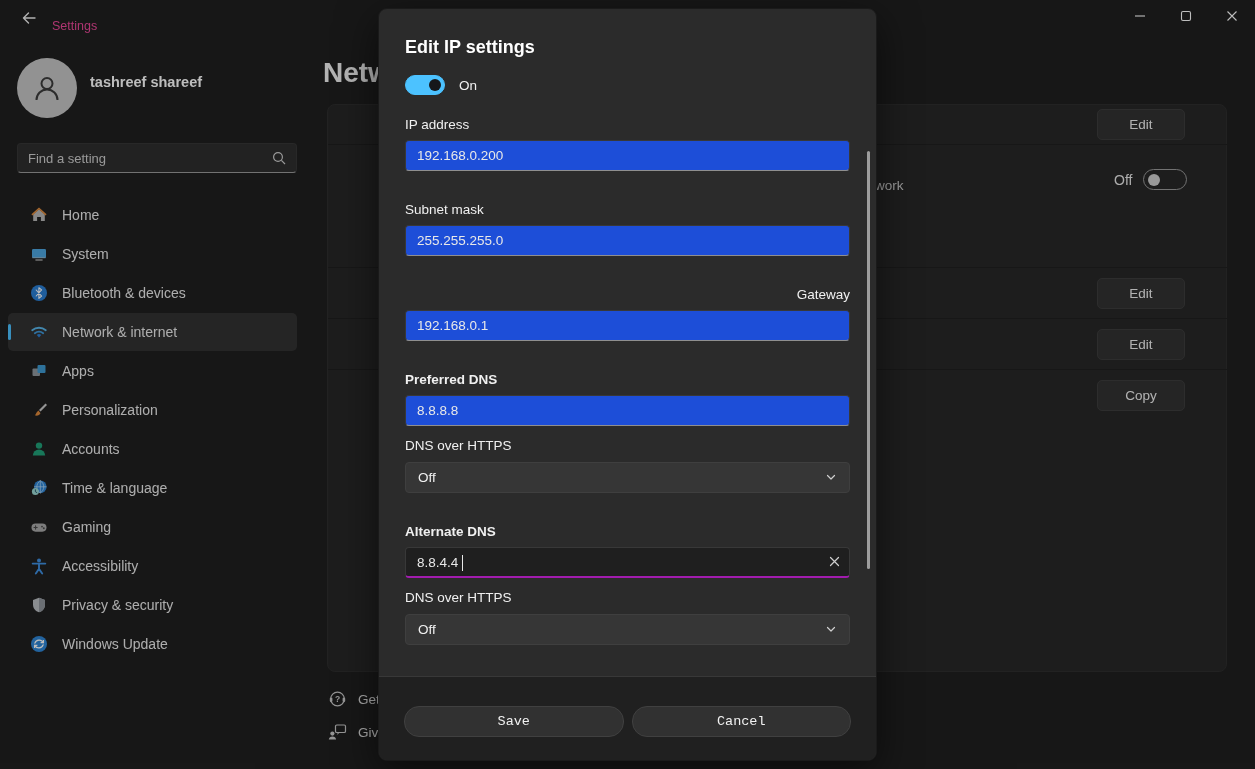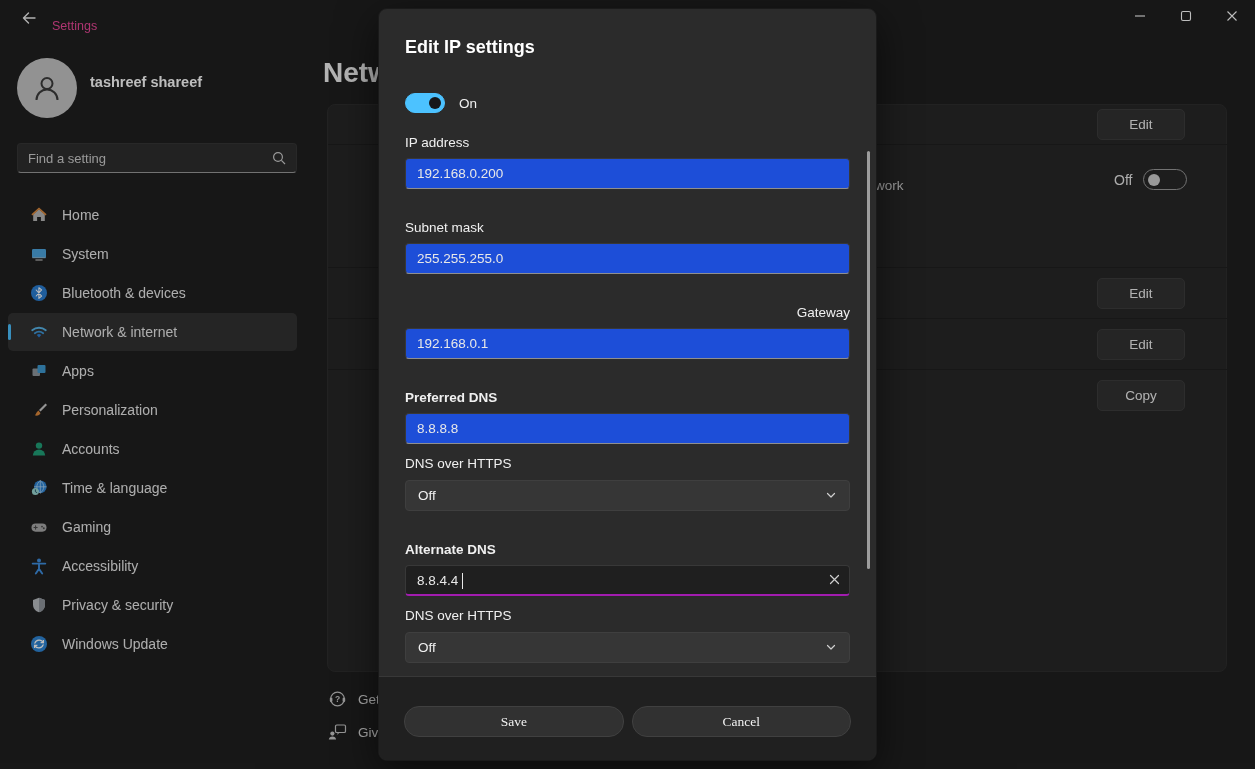--- a/index.html
+++ b/index.html
@@ -41,37 +41,37 @@
   .footer-link .fl-icon { width:21px; height:21px; margin-right:10px; display:flex; }
   .footer-link .fl-label { font-size:13.5px; color:#e2e2e2; }
 
   
   .smoke { position:absolute; inset:0; background:rgba(0,0,0,0.26); z-index:50; }
 
   
   .dialog { position:absolute; left:378px; top:8px; width:499px; height:753px; background:#2b2b2b; border:1px solid #1a1a1a; border-radius:9px; z-index:100; box-shadow:0 12px 40px rgba(0,0,0,0.55); overflow:hidden; }
   .dialog-body { position:absolute; top:0; left:0; right:0; bottom:84px; padding:28px 26px 0 26px; }
   .dialog-title { font-size:18px; font-weight:700; color:#ffffff; }
-  .toggle-row { margin-top:35px; display:flex; align-items:center; }
+  .toggle-row { margin-top:17px; display:flex; align-items:center; }
   .toggle-on { position:relative; width:40px; height:20px; border-radius:10px; background:#4cc2ff; border:1px solid #4cc2ff; cursor:pointer; }
   .toggle-on .knob { position:absolute; right:3px; top:3px; width:12px; height:12px; border-radius:50%; background:#16171a; }
   .toggle-on-label { margin-left:14px; font-size:13.5px; color:#f0f0f0; }
   .field-label { margin-top:22px; font-size:13.5px; color:#f0f0f0; }
   .field-label.section { margin-top:31px; font-weight:700; }
   .field-label.sub { margin-top:12px; }
   .textbox { margin-top:8px; position:relative; height:31px; background:#1d4ed8; border:1px solid #383838; border-bottom:1px solid #8f8f8f; border-radius:4px; display:flex; align-items:center; }
   .textbox input { flex:1; background:transparent; border:none; outline:none; color:#e8e8e8; font-size:13.5px; padding:0 11px; font-family:inherit; }
   .textbox.focused { background:#1f1f1f; border-bottom:2px solid #a21caf; }
   .caret { position:absolute; left:56px; top:7px; width:1px; height:16px; background:#e8e8e8; }
   .clear-btn { width:26px; height:26px; margin-right:2px; display:flex; align-items:center; justify-content:center; border-radius:4px; cursor:pointer; }
   .combobox { margin-top:9px; height:31px; background:#363636; border:1px solid #3f3f3f; border-radius:4px; display:flex; align-items:center; justify-content:space-between; padding:0 12px; cursor:pointer; }
   .combobox .combo-value { font-size:13.5px; color:#f0f0f0; }
   .dialog-scrollbar { position:absolute; right:6px; top:142px; width:3px; height:418px; background:#9d9d9d; border-radius:2px; z-index:110; cursor:pointer; }
   .dialog-footer { position:absolute; left:0; right:0; bottom:0; height:84px; background:#202020; border-top:1px solid #383838; display:flex; gap:8px; padding:29px 25px 0 25px; }
-  .dialog-btn { flex:1; height:31px; background:#313131; border:1px solid #404040; border-radius:15px; color:#f2f2f2; font-size:13.5px; font-family:Liberation Serif, serif; cursor:pointer; }
+  .dialog-btn { flex:1; height:31px; background:#313131; border:1px solid #404040; border-radius:15px; color:#f2f2f2; font-size:13.5px; font-family:Liberation Mono, monospace; cursor:pointer; }
 </style>
 </head>
 <body>
 
 <div class="window">
 
   <div class="titlebar">
     <div class="back-btn">
       <span>
         <svg width="16" height="16" viewBox="0 0 16 16">

